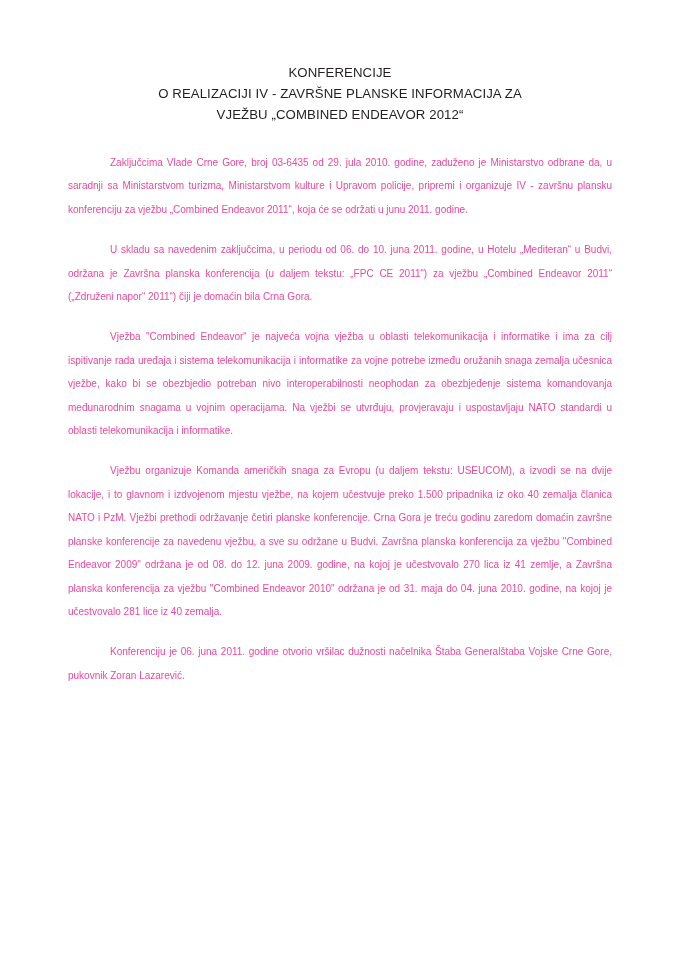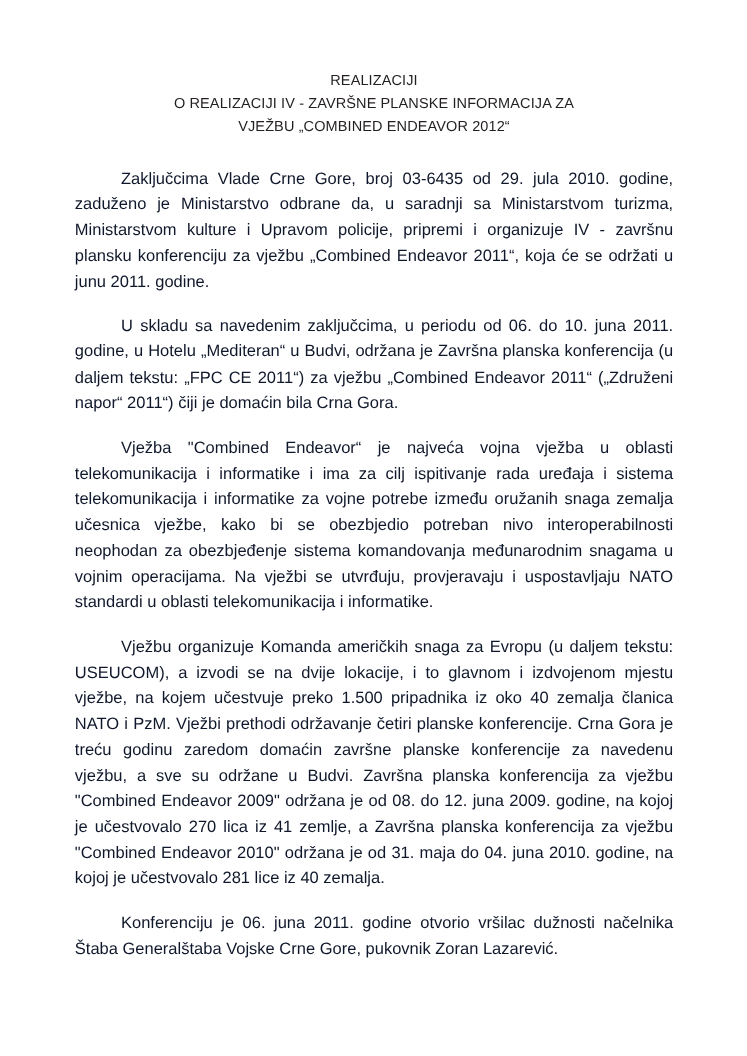--- a/index.html
+++ b/index.html
@@ -45,41 +45,41 @@
     white-space: pre;
   }
 
   
   .paragraphs {
     margin-top: 26px;
   }
 
   p.para {
     margin: 0 0 17px 0;
-    font-size: 15px;
+    font-size: 10px;
     line-height: 23.4px;
     text-align: justify;
     text-justify: inter-word;
     text-indent: 42px;
-    color: #0f172a;
+    color: #ec4899;
     hyphens: none;
   }
 
   p.para:last-child {
     margin-bottom: 0;
   }
 </style>
 </head>
 <body>
 
 <div class="page">
   <div class="doc-body">
 
     <div class="title-block">
-      <div class="title-line">REALIZACIJI</div>
+      <div class="title-line">KONFERENCIJE</div>
       <div class="title-line">O REALIZACIJI IV - ZAVRŠNE PLANSKE INFORMACIJA ZA</div>
       <div class="title-line">VJEŽBU „COMBINED ENDEAVOR 2012“</div>
     </div>
 
     <div class="paragraphs">
       <p class="para">Zaključcima Vlade Crne Gore, broj 03-6435 od 29. jula 2010. godine, zaduženo je Ministarstvo odbrane da, u saradnji sa Ministarstvom turizma, Ministarstvom kulture i Upravom policije, pripremi i organizuje IV - završnu plansku konferenciju za vježbu „Combined Endeavor 2011“, koja će se održati u junu 2011. godine.</p>
       <p class="para">U skladu sa navedenim zaključcima, u periodu od 06. do 10. juna 2011. godine, u Hotelu „Mediteran“ u Budvi, održana je Završna planska konferencija (u daljem tekstu: „FPC CE 2011“) za vježbu „Combined Endeavor 2011“ („Združeni napor“ 2011“) čiji je domaćin bila Crna Gora.</p>
       <p class="para">Vježba "Combined Endeavor“ je najveća vojna vježba u oblasti telekomunikacija i informatike i ima za cilj ispitivanje rada uređaja i sistema telekomunikacija i informatike za vojne potrebe između oružanih snaga zemalja učesnica vježbe, kako bi se obezbjedio potreban nivo interoperabilnosti neophodan za obezbjeđenje sistema komandovanja međunarodnim snagama u vojnim operacijama. Na vježbi se utvrđuju, provjeravaju i uspostavljaju NATO standardi u oblasti telekomunikacija i informatike.</p>
       <p class="para">Vježbu organizuje Komanda američkih snaga za Evropu (u daljem tekstu: USEUCOM), a izvodi se na dvije lokacije, i to glavnom i izdvojenom mjestu vježbe, na kojem učestvuje preko 1.500 pripadnika iz oko 40 zemalja članica NATO i PzM. Vježbi prethodi održavanje četiri planske konferencije. Crna Gora je treću godinu zaredom domaćin završne planske konferencije za navedenu vježbu, a sve su održane u Budvi. Završna planska konferencija za vježbu "Combined Endeavor 2009" održana je od 08. do 12. juna 2009. godine, na kojoj je učestvovalo 270 lica iz 41 zemlje, a Završna planska konferencija za vježbu "Combined Endeavor 2010" održana  je od 31. maja do 04. juna 2010. godine, na kojoj je učestvovalo 281 lice iz 40 zemalja.</p>
       <p class="para">Konferenciju je 06. juna 2011. godine otvorio vršilac dužnosti načelnika Štaba Generalštaba Vojske Crne Gore, pukovnik Zoran Lazarević.</p>

